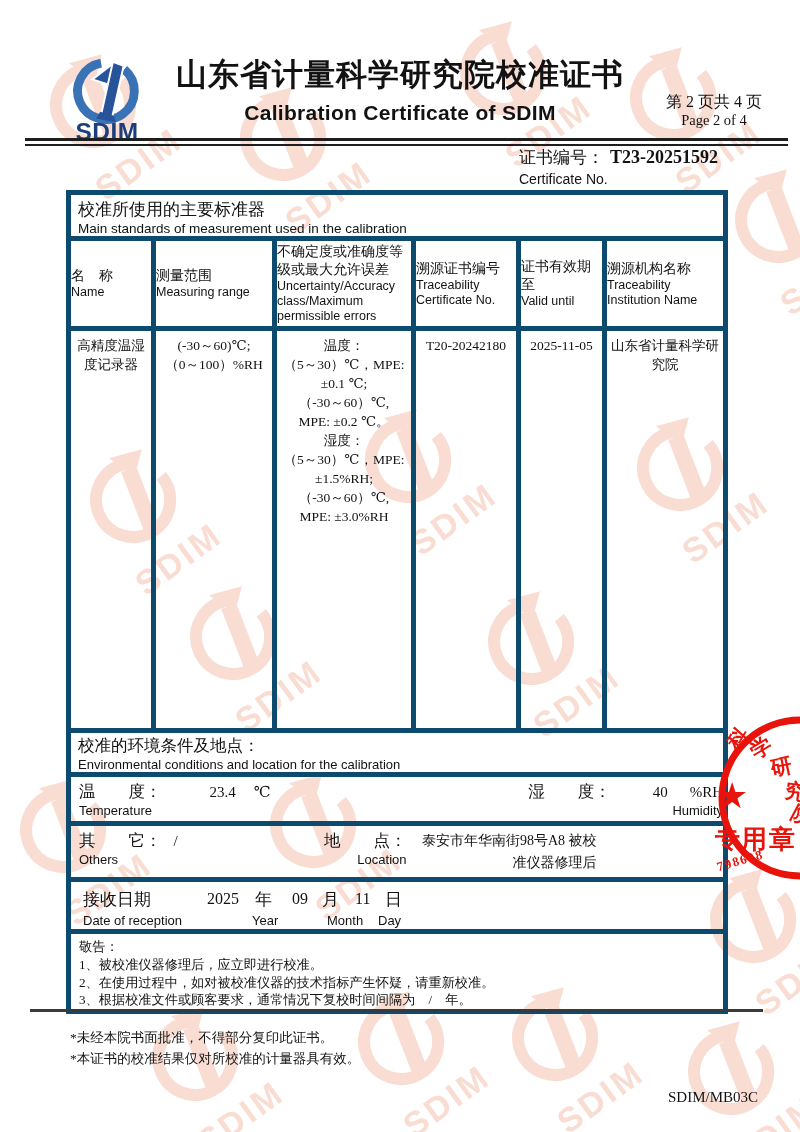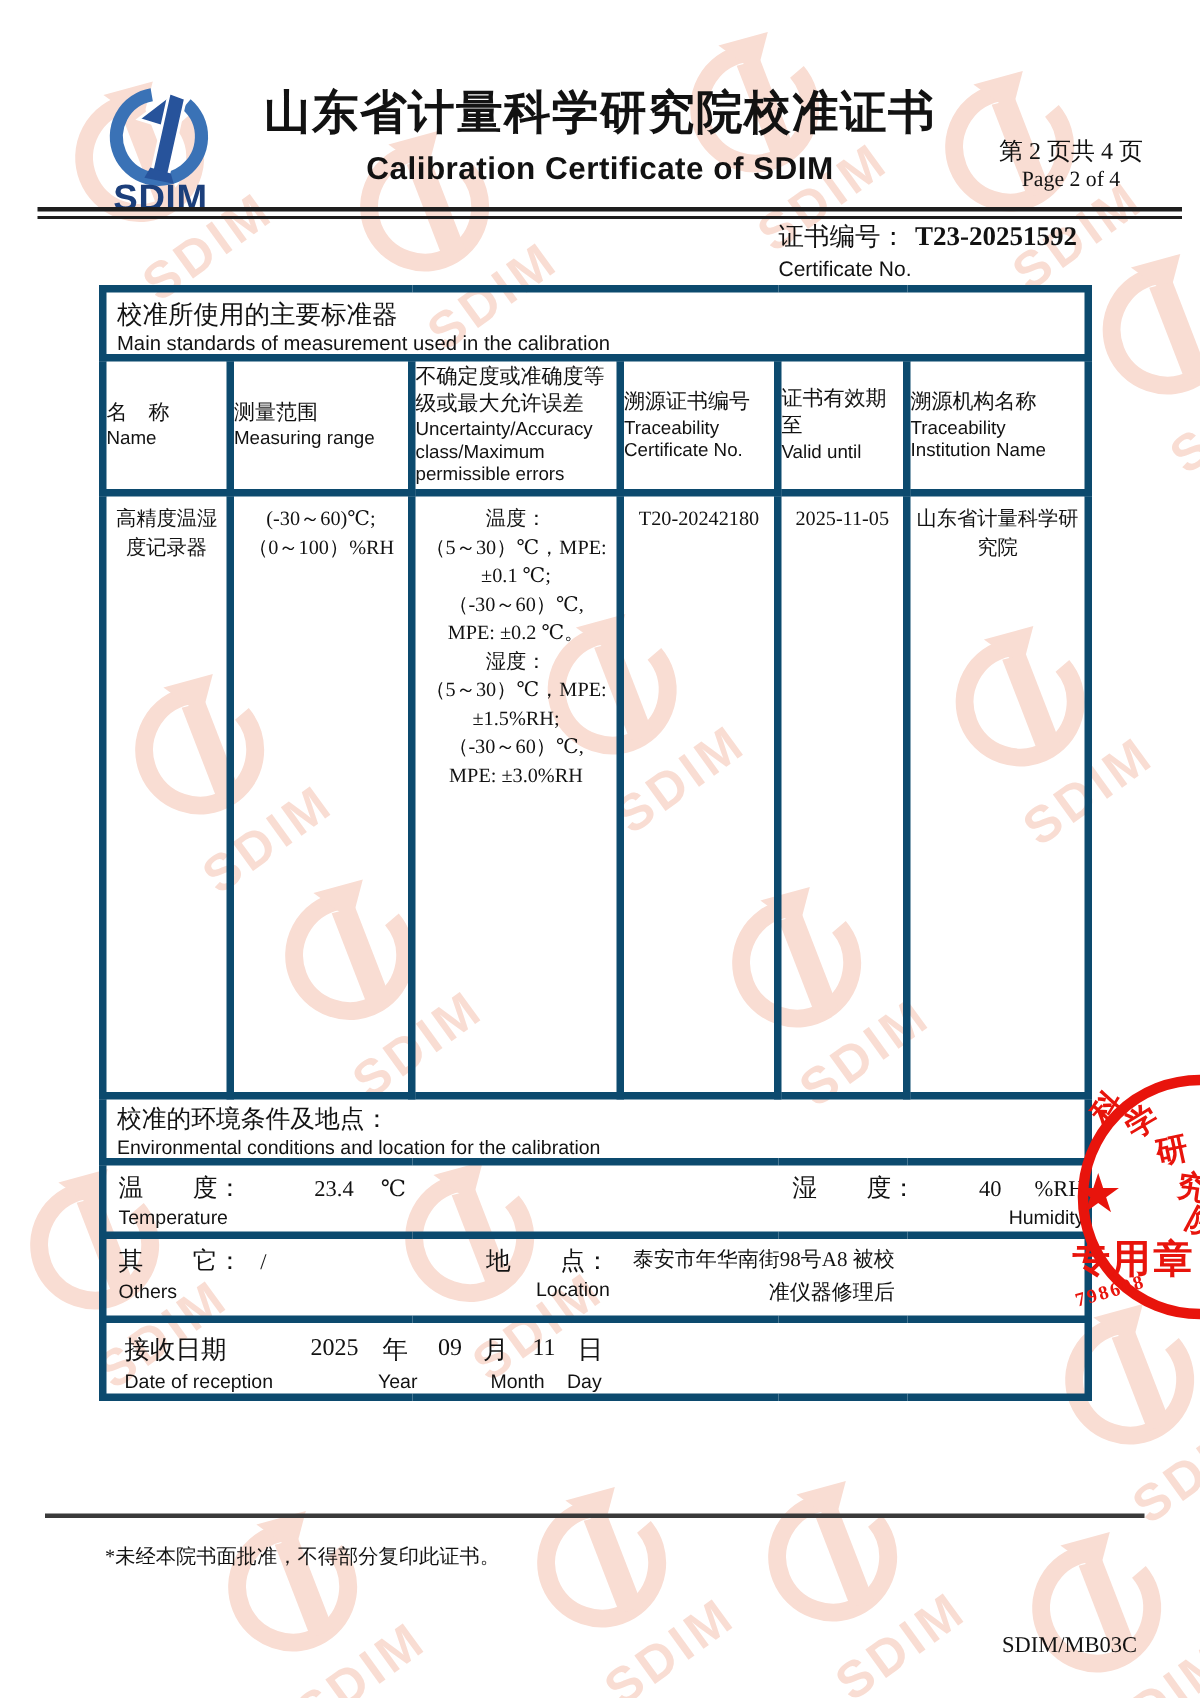--- a/index.html
+++ b/index.html
@@ -383,27 +383,36 @@
           <span class="rec-num" style="left:221px">09</span>
           <span class="rec-cn" style="left:251px">月</span>
           <span class="rec-num" style="left:284px">11</span>
           <span class="rec-cn" style="left:314px">日</span>
           <span class="rec-en en" style="left:12px">Date of reception</span>
           <span class="rec-en en" style="left:181px">Year</span>
           <span class="rec-en en" style="left:256px">Month</span>
           <span class="rec-en en" style="left:307px">Day</span>
         </td>
       </tr>
+      <tr>
+        <td colspan="6" class="row-notice">
+          <div>敬告：</div>
+          <div>1、被校准仪器修理后，应立即进行校准。</div>
+          <div>2、在使用过程中，如对被校准仪器的技术指标产生怀疑，请重新校准。</div>
+          <div>3、根据校准文件或顾客要求，通常情况下复校时间间隔为　/　年。</div>
+        </td>
+      </tr>
     </tbody>
       </table>
 
     <div class="rule r3"></div>
 
     <div class="footnotes">
       <div>*未经本院书面批准，不得部分复印此证书。</div>
+      <div>*本证书的校准结果仅对所校准的计量器具有效。</div>
     </div>
 
     <div class="form-code">SDIM/MB03C</div>
   </div>
 
   <svg class="seal" width="180" height="180" viewBox="0 0 180 180">
     <circle class="ring" cx="90" cy="90" r="78" fill="none" stroke-width="7"></circle>
     <text x="21" y="45" font-size="21" font-weight="bold" transform="rotate(-48 21 38)">科</text>
     <text x="42" y="52" font-size="21" font-weight="bold" transform="rotate(-31 42 45)">学</text>
     <text x="61" y="68" font-size="21" font-weight="bold" transform="rotate(-12 61 61)">研</text>

